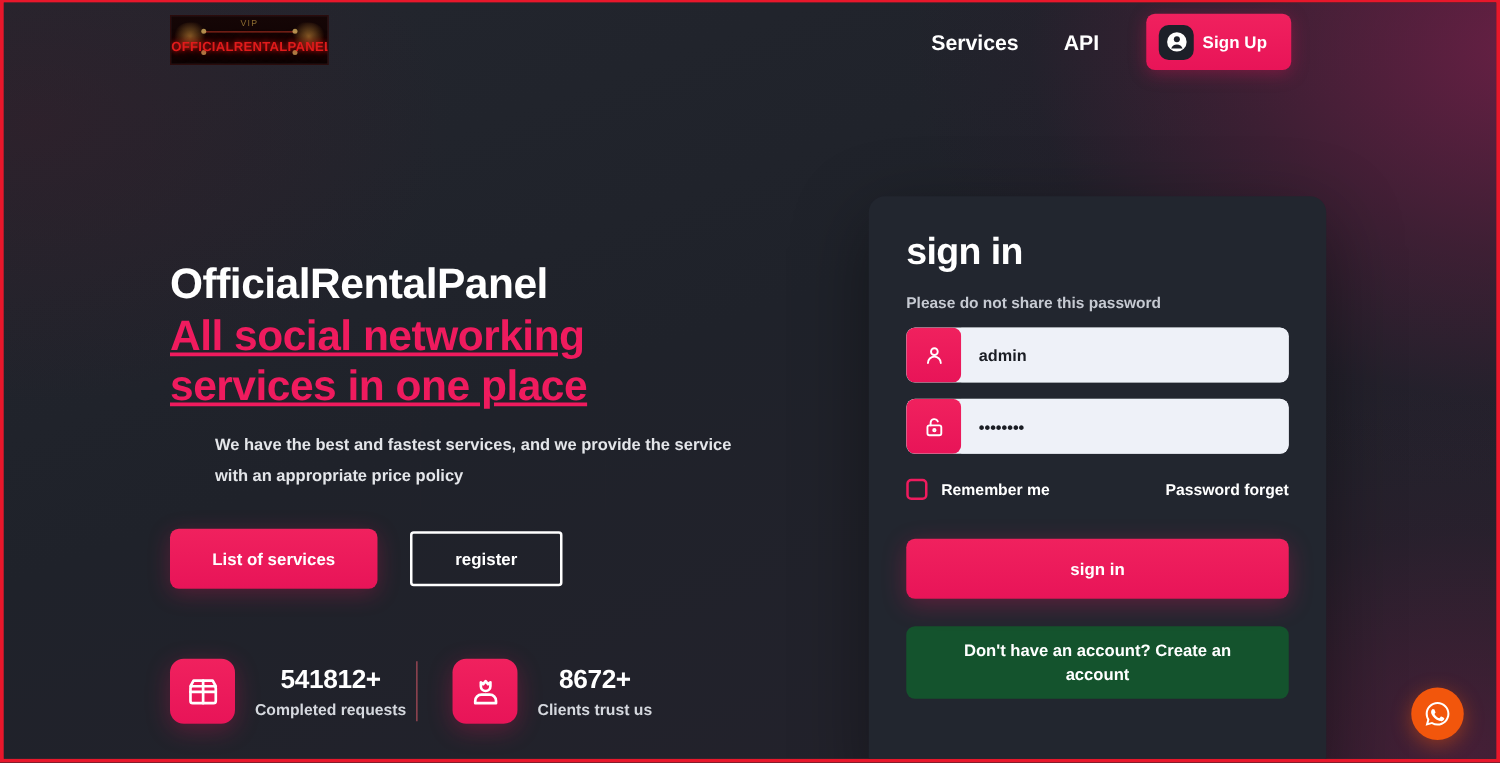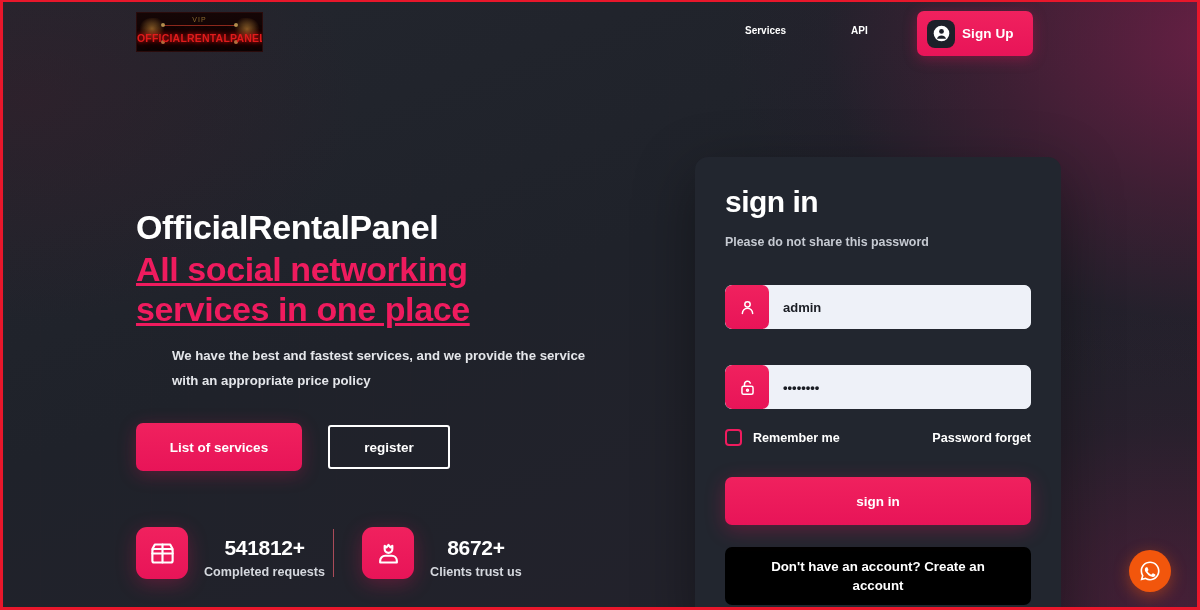--- a/index.html
+++ b/index.html
@@ -78,21 +78,21 @@
   .logo-dot {
     position: absolute; width: 4px; height: 4px; border-radius: 50%;
     background: #c8a45a; opacity: .85;
   }
 
   nav.nav-links {
     position: absolute; right: 0; top: 0; height: 62px;
     display: flex; align-items: center; gap: 0;
   }
   .nav-link {
-    color: #ffffff; font-size: 10px; font-weight: 700;
+    color: #ffffff; font-size: 17px; font-weight: 700;
     text-decoration: none; cursor: pointer;
   }
   .nav-services { position: absolute; left: -452px; top: 23px; }
   .nav-api { position: absolute; left: -346px; top: 23px; }
 
   .signup-btn {
     position: absolute; right: 164px; top: 9px;
     width: 116px; height: 45px;
     background: linear-gradient(180deg, #f0215e 0%, #e81458 100%);
     border: none; border-radius: 7px;
@@ -135,21 +135,21 @@
     box-shadow: 0 4px 18px rgba(232,20,88,.28);
   }
   .btn-outline {
     width: 122px; height: 44px; border-radius: 3px;
     border: 2px solid #ffffff; background: transparent;
     color: #ffffff; font-size: 13.5px; font-weight: 700; cursor: pointer;
     font-family: inherit;
   }
 
   .stats { position: absolute; left: 133px; top: 525px; display: flex; align-items: center; z-index:4; }
-  .stat { display: flex; align-items: flex-end; gap: 16px; }
+  .stat { display: flex; align-items: center; gap: 16px; }
   .stat-ico {
     width: 52px; height: 52px; border-radius: 11px;
     background: linear-gradient(180deg, #f0215e 0%, #e81458 100%);
     display: flex; align-items: center; justify-content: center;
     flex: 0 0 auto;
     box-shadow: 0 5px 20px rgba(232,20,88,.30);
   }
   .stat-txt { display: flex; flex-direction: column; align-items: center; }
   .stat-num { font-size: 21px; font-weight: 700; color: #ffffff; letter-spacing: -.3px; }
   .stat-lbl { font-size: 12.6px; font-weight: 700; color: #d5d8de; margin-top: 5px; }
@@ -162,21 +162,21 @@
     background: #22262f;
     border-radius: 13px;
     padding: 30px 30px 0 30px;
     z-index: 5;
     box-shadow: 0 18px 60px rgba(0,0,0,.38);
   }
   .card-title { font-size: 30px; font-weight: 700; color: #ffffff; letter-spacing: -.5px; line-height: 1; }
   .card-note { margin-top: 18px; font-size: 12.4px; font-weight: 700; color: #c6cad2; }
 
   .field {
-    margin-top: 36px;
+    margin-top: 13px;
     height: 44px;
     display: flex; align-items: stretch;
     border-radius: 7px; overflow: hidden;
     background: #eef1f8;
   }
   .field:first-of-type { margin-top: 62px; }
   .field-ico {
     width: 44px; flex: 0 0 44px;
     background: linear-gradient(180deg, #f0215e 0%, #e81458 100%);
     display: flex; align-items: center; justify-content: center;
@@ -214,21 +214,21 @@
     margin-top: 31px;
     width: 100%; height: 48px;
     border: none; border-radius: 7px;
     background: linear-gradient(180deg, #f0215e 0%, #e81458 100%);
     color: #ffffff; font-size: 13.5px; font-weight: 700; cursor: pointer;
     font-family: inherit;
     box-shadow: 0 5px 20px rgba(232,20,88,.30);
   }
   .create-box {
     margin-top: 22px;
-    background: #000000;
+    background: #14532d;
     border-radius: 7px;
     height: 58px;
     display: flex; align-items: center; justify-content: flex-end;
     text-align: center; padding: 0 22px;
     cursor: pointer;
   }
   .create-box span {
     font-size: 13.3px; font-weight: 700; color: #ffffff; line-height: 1.45;
   }
 

